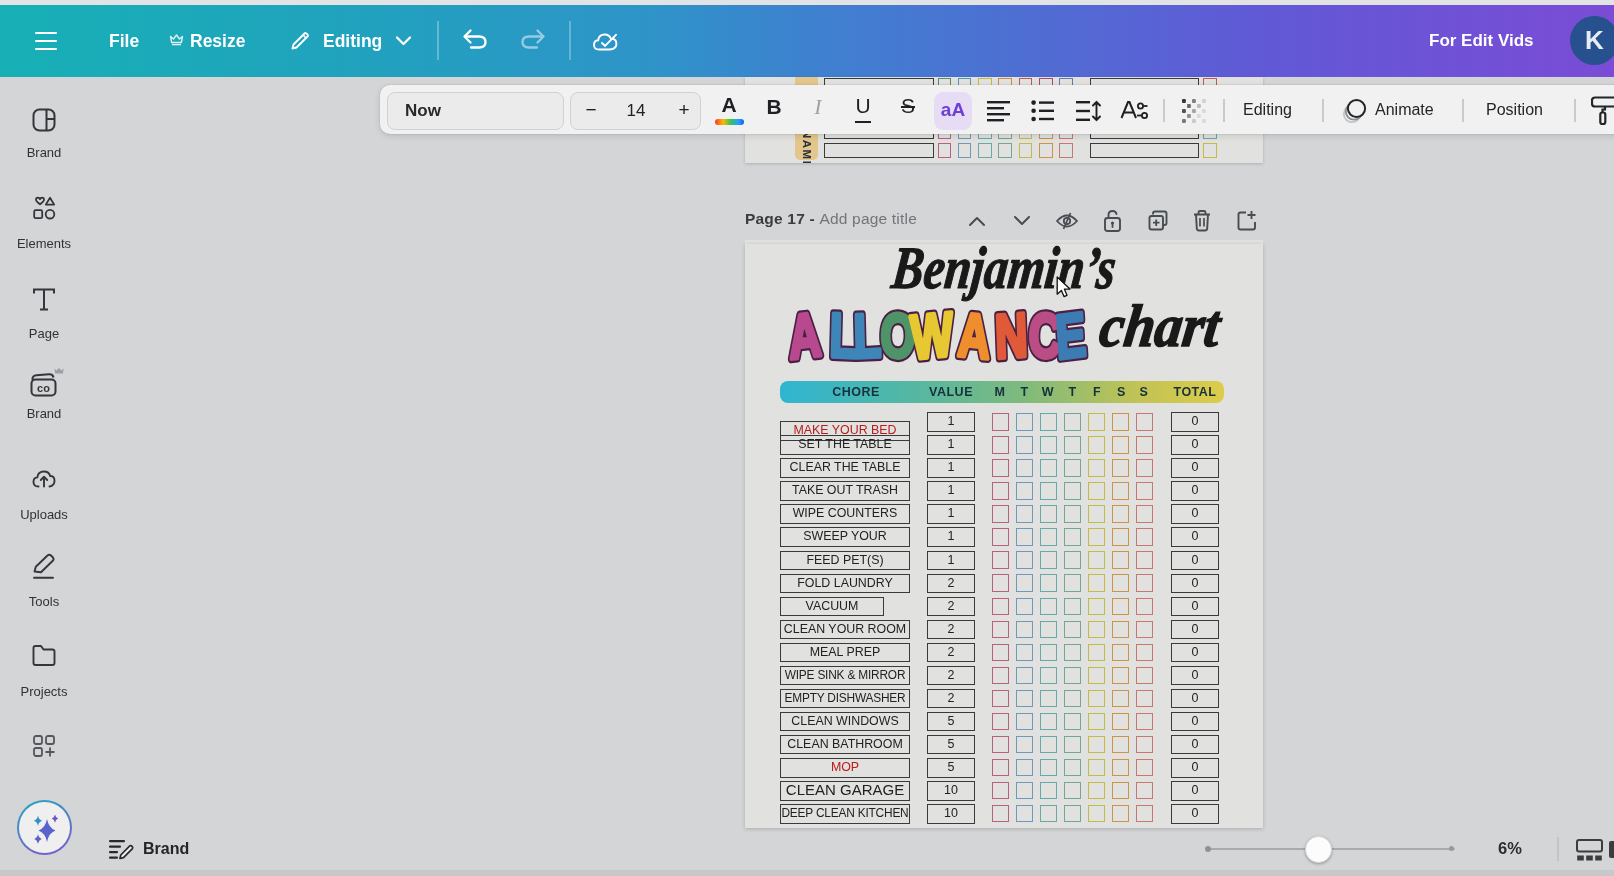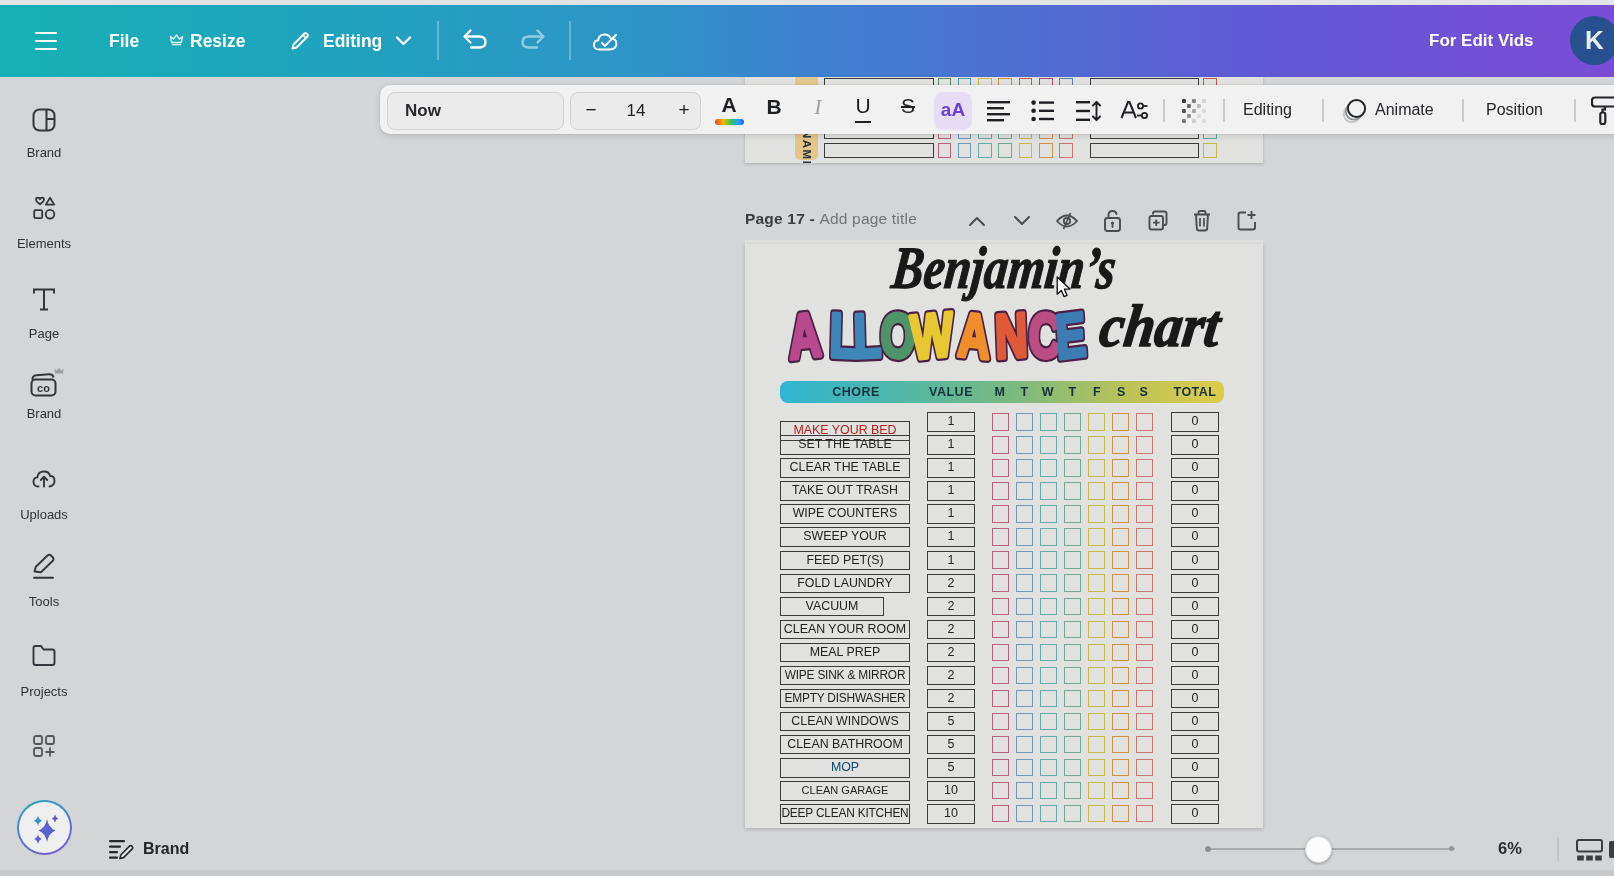--- a/index.html
+++ b/index.html
@@ -347,31 +347,31 @@
 <div class="abs" style="left:35px;top:490.9px;width:130px;height:19.5px;border:1.8px solid #3a3a3a;font-size:12.4px;color:#222;text-align:center;line-height:16.5px;white-space:nowrap;overflow:hidden;">CLEAN BATHROOM</div>
 <div class="abs" style="left:182px;top:490.9px;width:48px;height:19.5px;border:1.8px solid #3a3a3a;font-size:12.5px;color:#222;text-align:center;line-height:16.5px;">5</div>
 <div class="abs" style="left:246.5px;top:491.8px;width:17.5px;height:17.5px;border:1.8px solid #b95f80;"></div>
 <div class="abs" style="left:270.6px;top:491.8px;width:17.5px;height:17.5px;border:1.8px solid #6f98bb;"></div>
 <div class="abs" style="left:294.6px;top:491.8px;width:17.5px;height:17.5px;border:1.8px solid #65a9a8;"></div>
 <div class="abs" style="left:318.6px;top:491.8px;width:17.5px;height:17.5px;border:1.8px solid #71a794;"></div>
 <div class="abs" style="left:342.7px;top:491.8px;width:17.5px;height:17.5px;border:1.8px solid #c5ba47;"></div>
 <div class="abs" style="left:366.8px;top:491.8px;width:17.5px;height:17.5px;border:1.8px solid #cf9348;"></div>
 <div class="abs" style="left:390.8px;top:491.8px;width:17.5px;height:17.5px;border:1.8px solid #c97670;"></div>
 <div class="abs" style="left:426px;top:490.9px;width:48px;height:19.5px;border:1.8px solid #3a3a3a;font-size:12.5px;color:#222;text-align:center;line-height:16.5px;">0</div>
-<div class="abs" style="left:35px;top:514.0px;width:130px;height:19.5px;border:1.8px solid #3a3a3a;font-size:12.4px;color:#0c4a6e;text-align:center;line-height:16.5px;white-space:nowrap;overflow:hidden;">MOP</div>
+<div class="abs" style="left:35px;top:514.0px;width:130px;height:19.5px;border:1.8px solid #3a3a3a;font-size:12.4px;color:#b91c1c;text-align:center;line-height:16.5px;white-space:nowrap;overflow:hidden;">MOP</div>
 <div class="abs" style="left:182px;top:514.0px;width:48px;height:19.5px;border:1.8px solid #3a3a3a;font-size:12.5px;color:#222;text-align:center;line-height:16.5px;">5</div>
 <div class="abs" style="left:246.5px;top:514.9px;width:17.5px;height:17.5px;border:1.8px solid #b95f80;"></div>
 <div class="abs" style="left:270.6px;top:514.9px;width:17.5px;height:17.5px;border:1.8px solid #6f98bb;"></div>
 <div class="abs" style="left:294.6px;top:514.9px;width:17.5px;height:17.5px;border:1.8px solid #65a9a8;"></div>
 <div class="abs" style="left:318.6px;top:514.9px;width:17.5px;height:17.5px;border:1.8px solid #71a794;"></div>
 <div class="abs" style="left:342.7px;top:514.9px;width:17.5px;height:17.5px;border:1.8px solid #c5ba47;"></div>
 <div class="abs" style="left:366.8px;top:514.9px;width:17.5px;height:17.5px;border:1.8px solid #cf9348;"></div>
 <div class="abs" style="left:390.8px;top:514.9px;width:17.5px;height:17.5px;border:1.8px solid #c97670;"></div>
 <div class="abs" style="left:426px;top:514.0px;width:48px;height:19.5px;border:1.8px solid #3a3a3a;font-size:12.5px;color:#222;text-align:center;line-height:16.5px;">0</div>
-<div class="abs" style="left:35px;top:537.0px;width:130px;height:19.5px;border:1.8px solid #3a3a3a;font-size:11px;color:#222;text-align:center;line-height:16.5px;white-space:nowrap;overflow:hidden;">CLEAN GARAGE</div>
+<div class="abs" style="left:35px;top:537.0px;width:130px;height:19.5px;border:1.8px solid #3a3a3a;font-size:15px;color:#222;text-align:center;line-height:16.5px;white-space:nowrap;overflow:hidden;">CLEAN GARAGE</div>
 <div class="abs" style="left:182px;top:537.0px;width:48px;height:19.5px;border:1.8px solid #3a3a3a;font-size:12.5px;color:#222;text-align:center;line-height:16.5px;">10</div>
 <div class="abs" style="left:246.5px;top:537.9px;width:17.5px;height:17.5px;border:1.8px solid #b95f80;"></div>
 <div class="abs" style="left:270.6px;top:537.9px;width:17.5px;height:17.5px;border:1.8px solid #6f98bb;"></div>
 <div class="abs" style="left:294.6px;top:537.9px;width:17.5px;height:17.5px;border:1.8px solid #65a9a8;"></div>
 <div class="abs" style="left:318.6px;top:537.9px;width:17.5px;height:17.5px;border:1.8px solid #71a794;"></div>
 <div class="abs" style="left:342.7px;top:537.9px;width:17.5px;height:17.5px;border:1.8px solid #c5ba47;"></div>
 <div class="abs" style="left:366.8px;top:537.9px;width:17.5px;height:17.5px;border:1.8px solid #cf9348;"></div>
 <div class="abs" style="left:390.8px;top:537.9px;width:17.5px;height:17.5px;border:1.8px solid #c97670;"></div>
 <div class="abs" style="left:426px;top:537.0px;width:48px;height:19.5px;border:1.8px solid #3a3a3a;font-size:12.5px;color:#222;text-align:center;line-height:16.5px;">0</div>
 <div class="abs" style="left:35px;top:560.0px;width:130px;height:19.5px;border:1.8px solid #3a3a3a;font-size:11.9px;letter-spacing:-0.2px;color:#222;text-align:center;line-height:16.5px;white-space:nowrap;overflow:hidden;">DEEP CLEAN KITCHEN</div>

